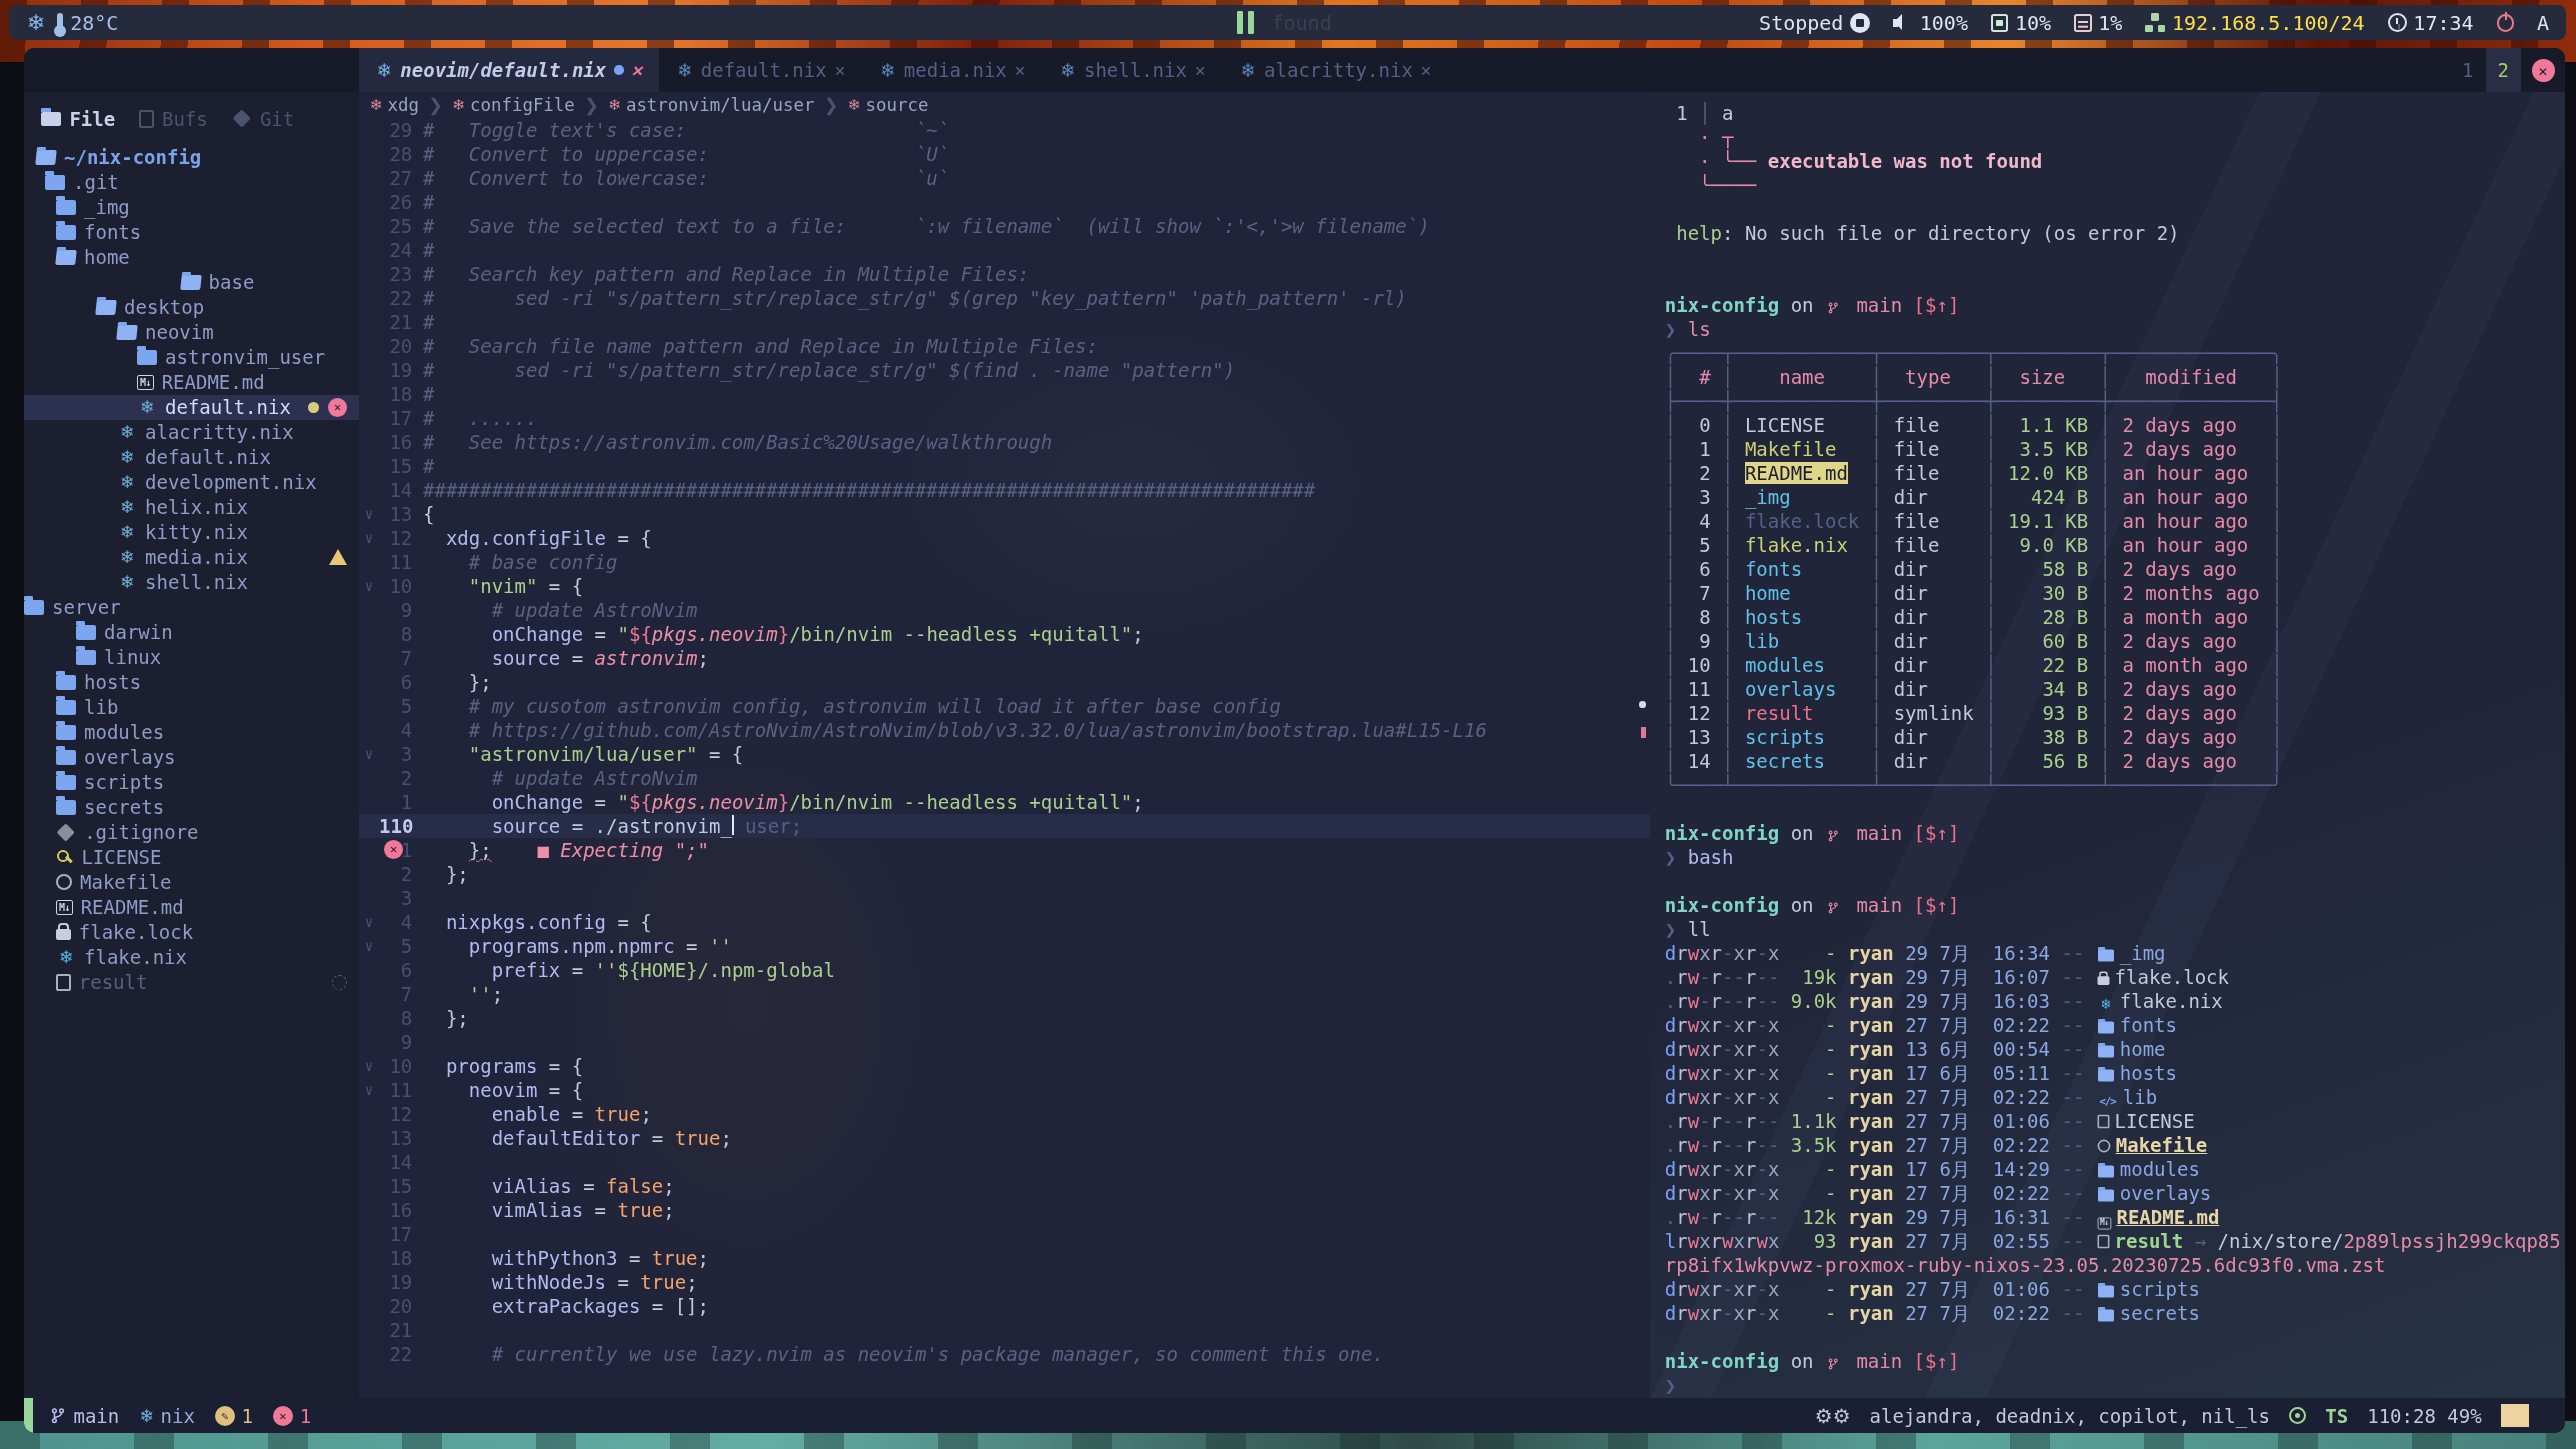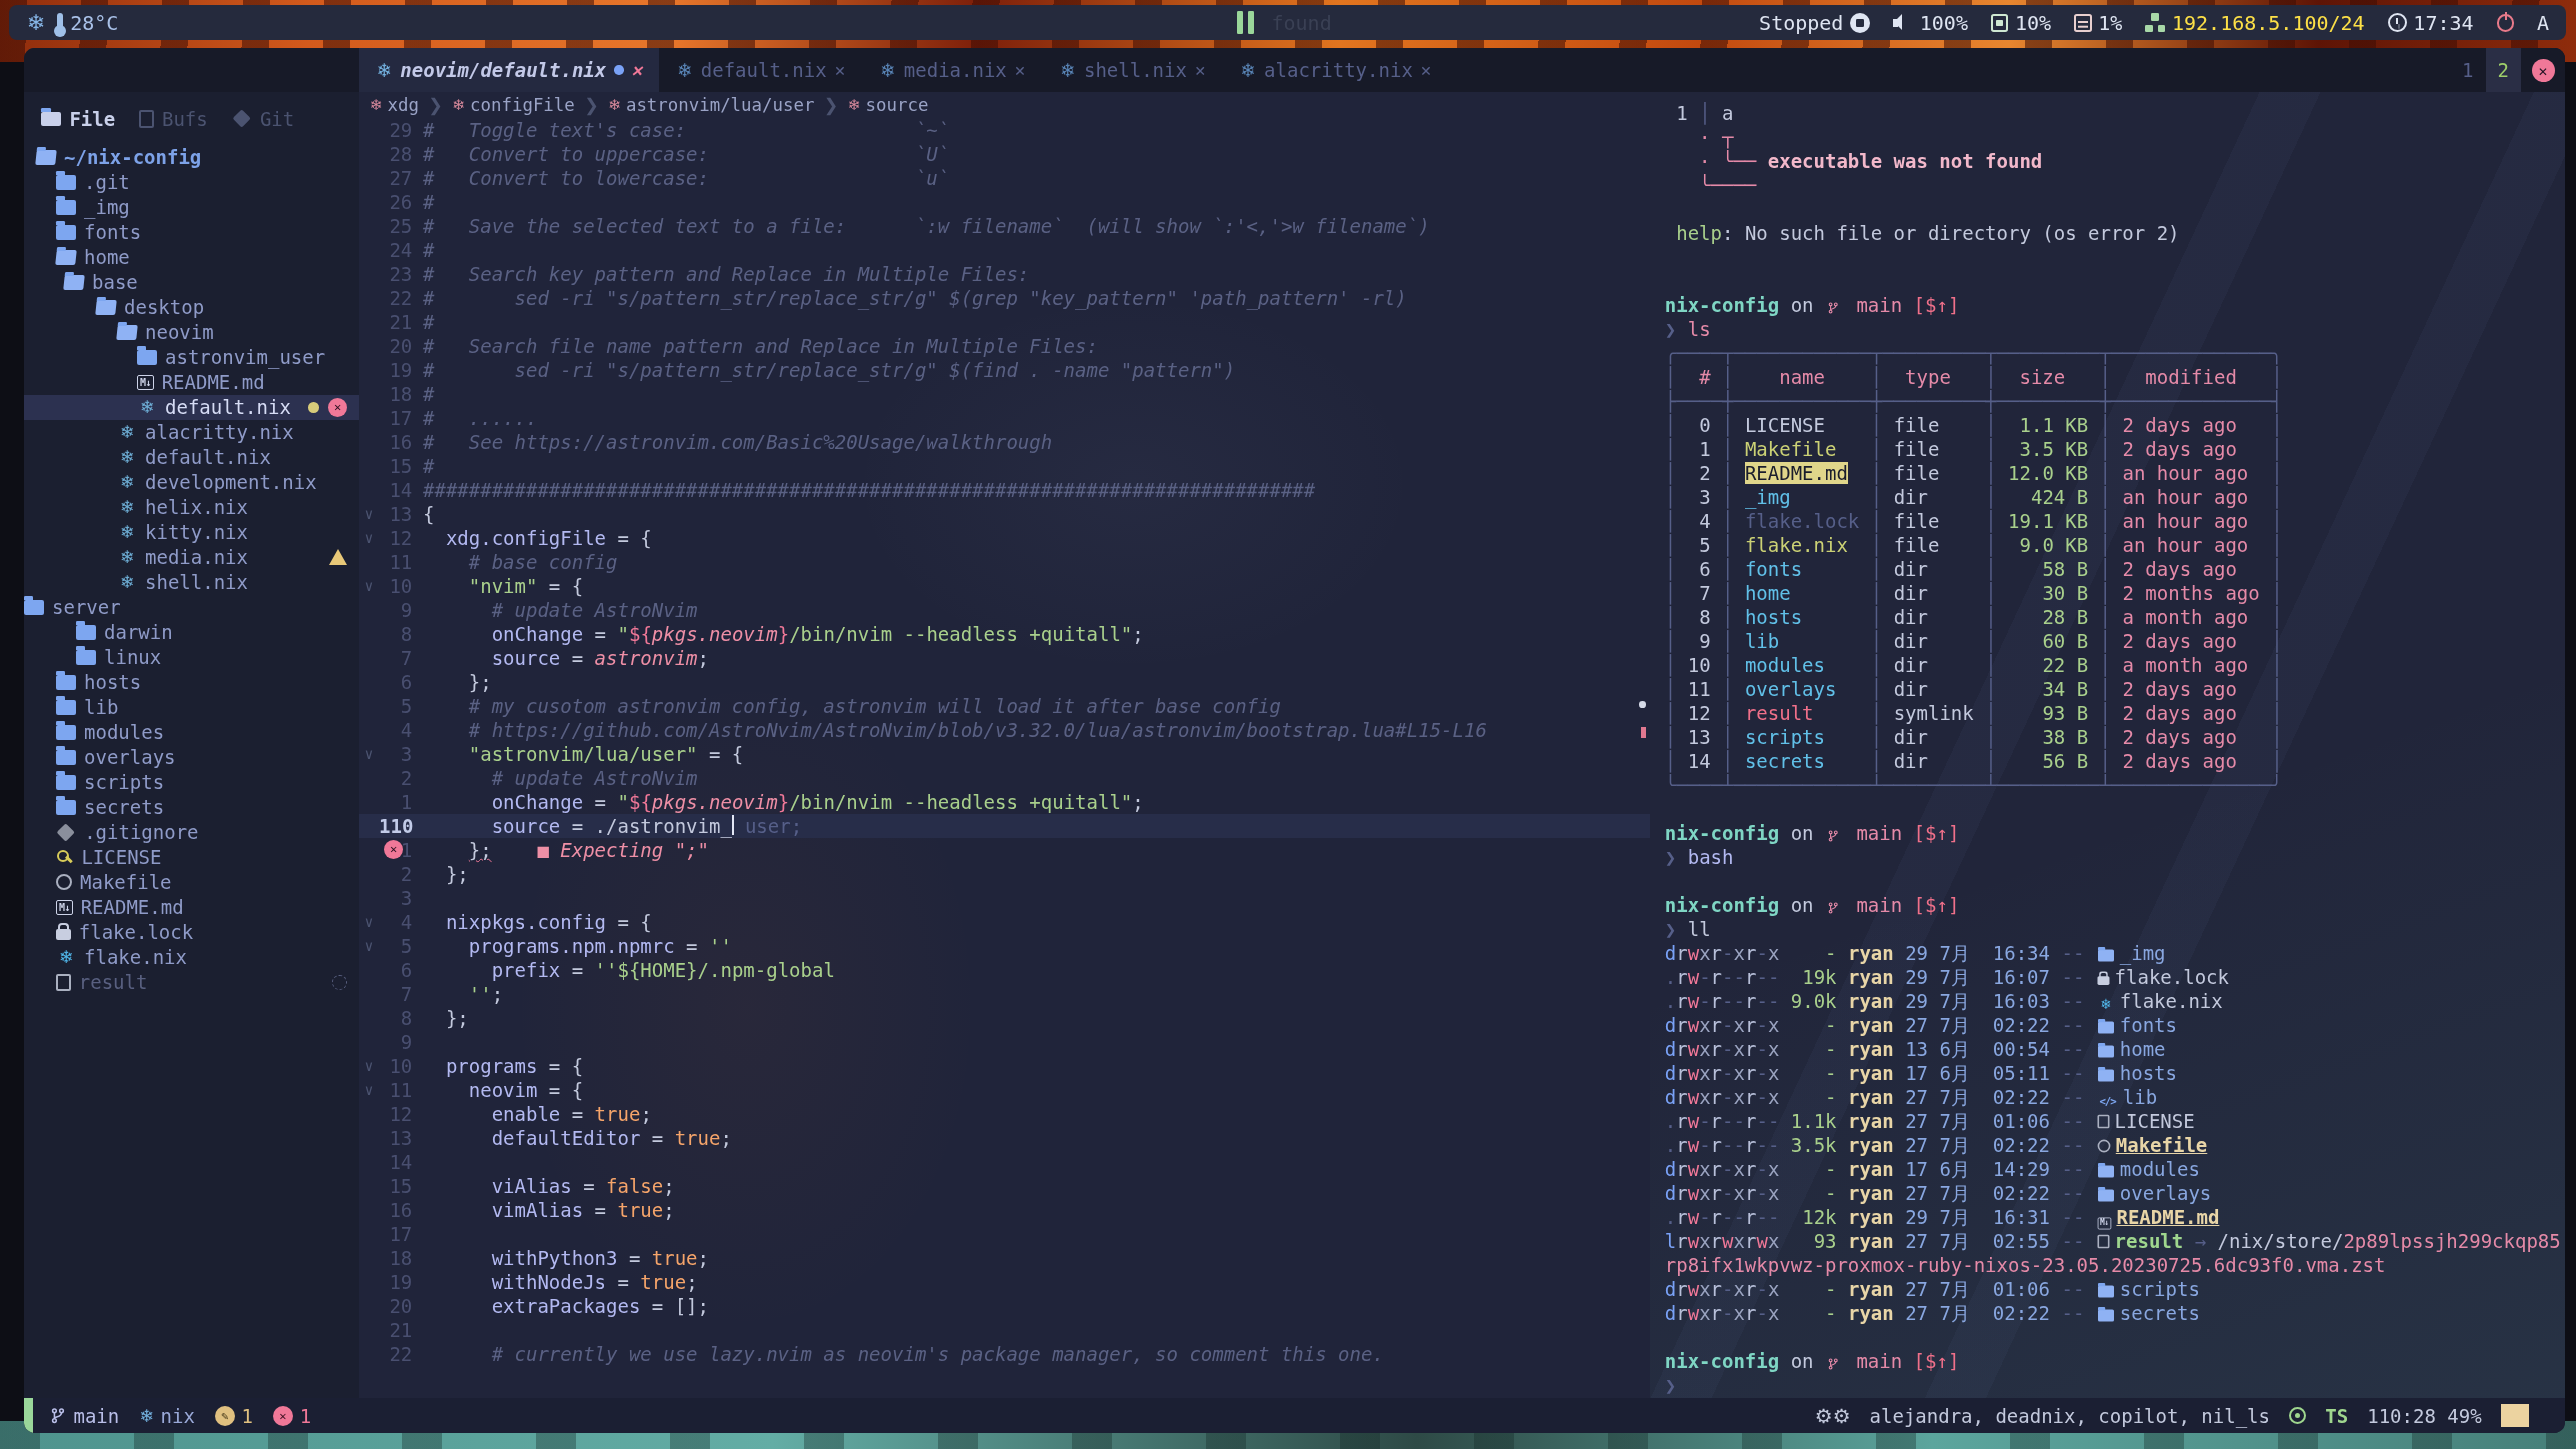--- a/index.html
+++ b/index.html
@@ -279,25 +279,25 @@
           <i class="ic ic-file" style="border-color:#4b5370;"></i>
           <span>Bufs</span>
         </span>
         <span class="tree-tab">
           <i class="ic ic-git" style="background:#4b5370;"></i>
           <span>Git</span>
         </span>
       </div>
       <div id="tree-rows">
           <div class="tree-row" style="padding-left: 12px;"><i class="ic ic-folder-open"></i><span class="label root">~/nix-config</span></div>
-          <div class="tree-row" style="padding-left: 32px; align-items: center;"><i class="ic ic-folder"></i><span class="label">.git</span></div>
+          <div class="tree-row" style="padding-left: 21px; align-items: center;"><i class="ic ic-folder"></i><span class="label">.git</span></div>
           <div class="tree-row" style="padding-left: 32px;"><i class="ic ic-folder"></i><span class="label">_img</span></div>
           <div class="tree-row" style="padding-left: 32px;"><i class="ic ic-folder"></i><span class="label">fonts</span></div>
           <div class="tree-row" style="padding-left: 32px;"><i class="ic ic-folder-open"></i><span class="label">home</span></div>
-          <div class="tree-row" style="padding-left: 40px;"><i class="ic ic-folder-open"></i><span class="label">base</span></div>
+          <div class="tree-row" style="padding-left: 52px; justify-content: center;"><i class="ic ic-folder-open"></i><span class="label">base</span></div>
           <div class="tree-row" style="padding-left: 72px;"><i class="ic ic-folder-open"></i><span class="label">desktop</span></div>
           <div class="tree-row" style="padding-left: 93px;"><i class="ic ic-folder-open"></i><span class="label">neovim</span></div>
           <div class="tree-row" style="padding-left: 113px;"><i class="ic ic-folder"></i><span class="label">astronvim_user</span></div>
           <div class="tree-row" style="padding-left: 113px;"><i class="ic ic-md">M↓</i><span class="label">README.md</span></div>
           <div class="tree-row selected" style="padding-left: 113px;"><i class="ic ic-snow">❄</i><span class="label">default.nix</span><span class="tree-right"><i class="ic ic-dot-mod"></i><i class="ic ic-close-circle">✕</i></span></div>
           <div class="tree-row" style="padding-left: 93px;"><i class="ic ic-snow">❄</i><span class="label">alacritty.nix</span></div>
           <div class="tree-row" style="padding-left: 93px;"><i class="ic ic-snow">❄</i><span class="label">default.nix</span></div>
           <div class="tree-row" style="padding-left: 93px;"><i class="ic ic-snow">❄</i><span class="label">development.nix</span></div>
           <div class="tree-row" style="padding-left: 93px;"><i class="ic ic-snow">❄</i><span class="label">helix.nix</span></div>
           <div class="tree-row" style="padding-left: 93px;"><i class="ic ic-snow">❄</i><span class="label">kitty.nix</span></div>

